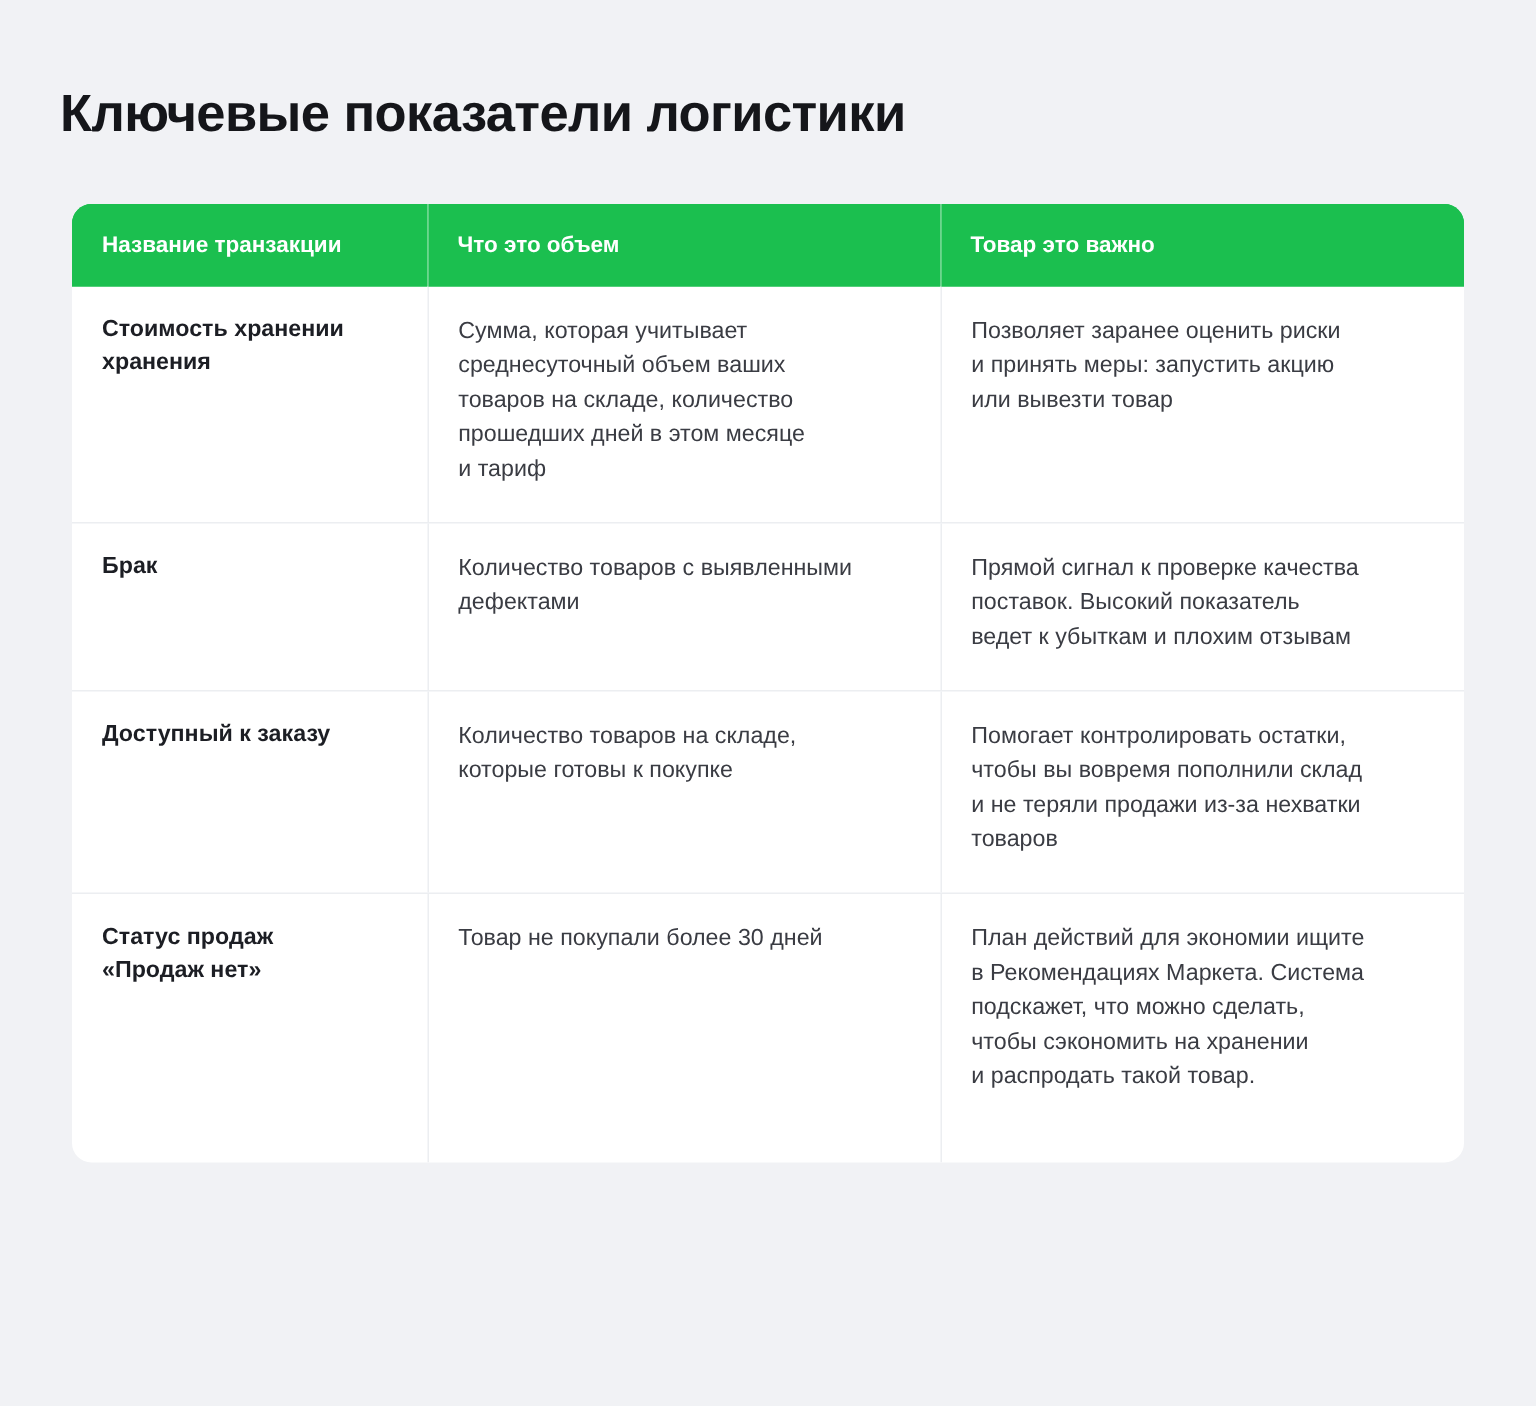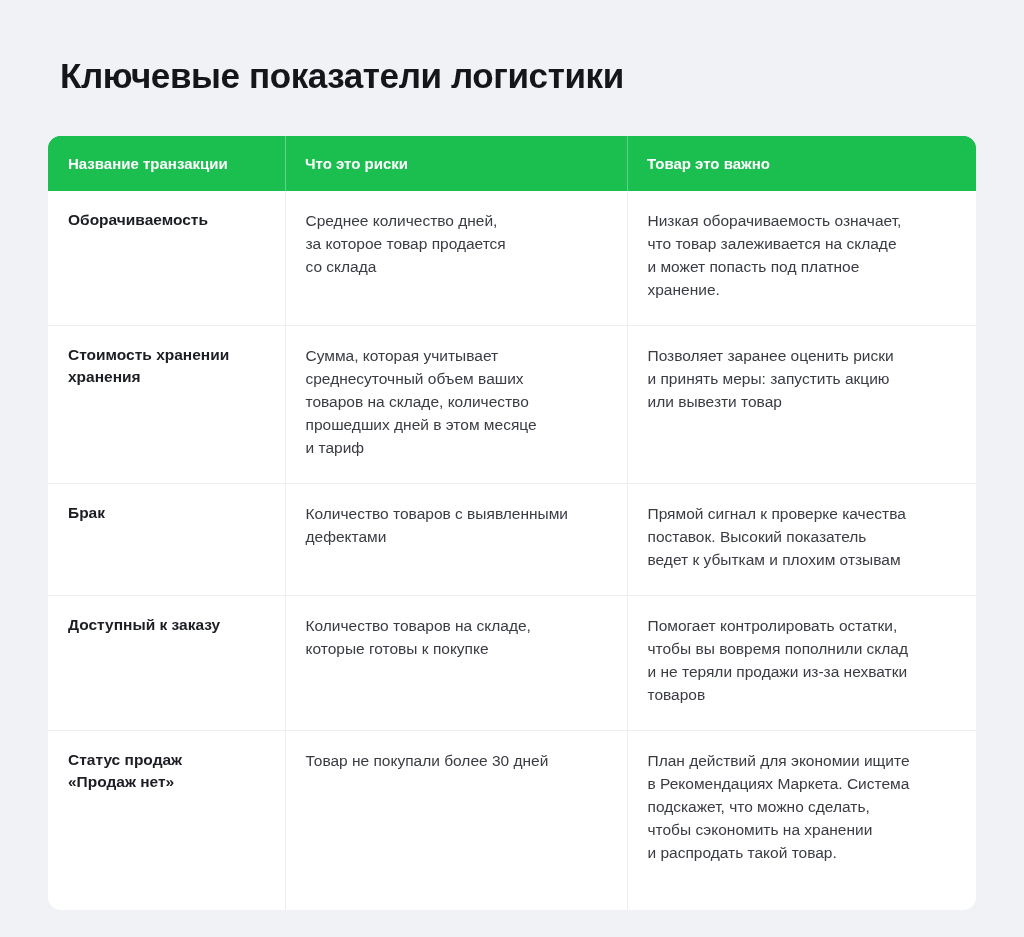--- a/index.html
+++ b/index.html
@@ -19,21 +19,21 @@
 
   .page {
     width: 1024px;
     height: 937px;
     padding: 0;
     position: relative;
   }
 
   .page-title {
     position: absolute;
-    left: 60px;
+    left: 40px;
     top: 55px;
     font-size: 35px;
     line-height: 42px;
     font-weight: bold;
     color: #15161a;
     letter-spacing: -0.4px;
     margin: 0;
     white-space: nowrap;
   }
 
@@ -119,36 +119,26 @@
   <div class="table-card">
     <table class="kpi-table">
       <colgroup>
         <col class="c1">
         <col class="c2">
         <col class="c3">
       </colgroup>
       <thead>
         <tr>
           <th>Название транзакции</th>
-          <th class="sep">Что это риски</th>
+          <th class="sep">Что это объем</th>
           <th class="sep">Товар это важно</th>
         </tr>
       </thead>
       <tbody>
 
-        <tr>
-          <td class="col-name">Оборачиваемость</td>
-          <td>Среднее количество дней,
-за которое товар продается
-со склада</td>
-          <td>Низкая оборачиваемость означает,
-что товар залеживается на складе
-и может попасть под платное
-хранение.</td>
-        </tr>
 
         <tr>
           <td class="col-name">Стоимость хранении
 хранения</td>
           <td>Сумма, которая учитывает
 среднесуточный объем ваших
 товаров на складе, количество
 прошедших дней в этом месяце
 и тариф</td>
           <td>Позволяет заранее оценить риски

